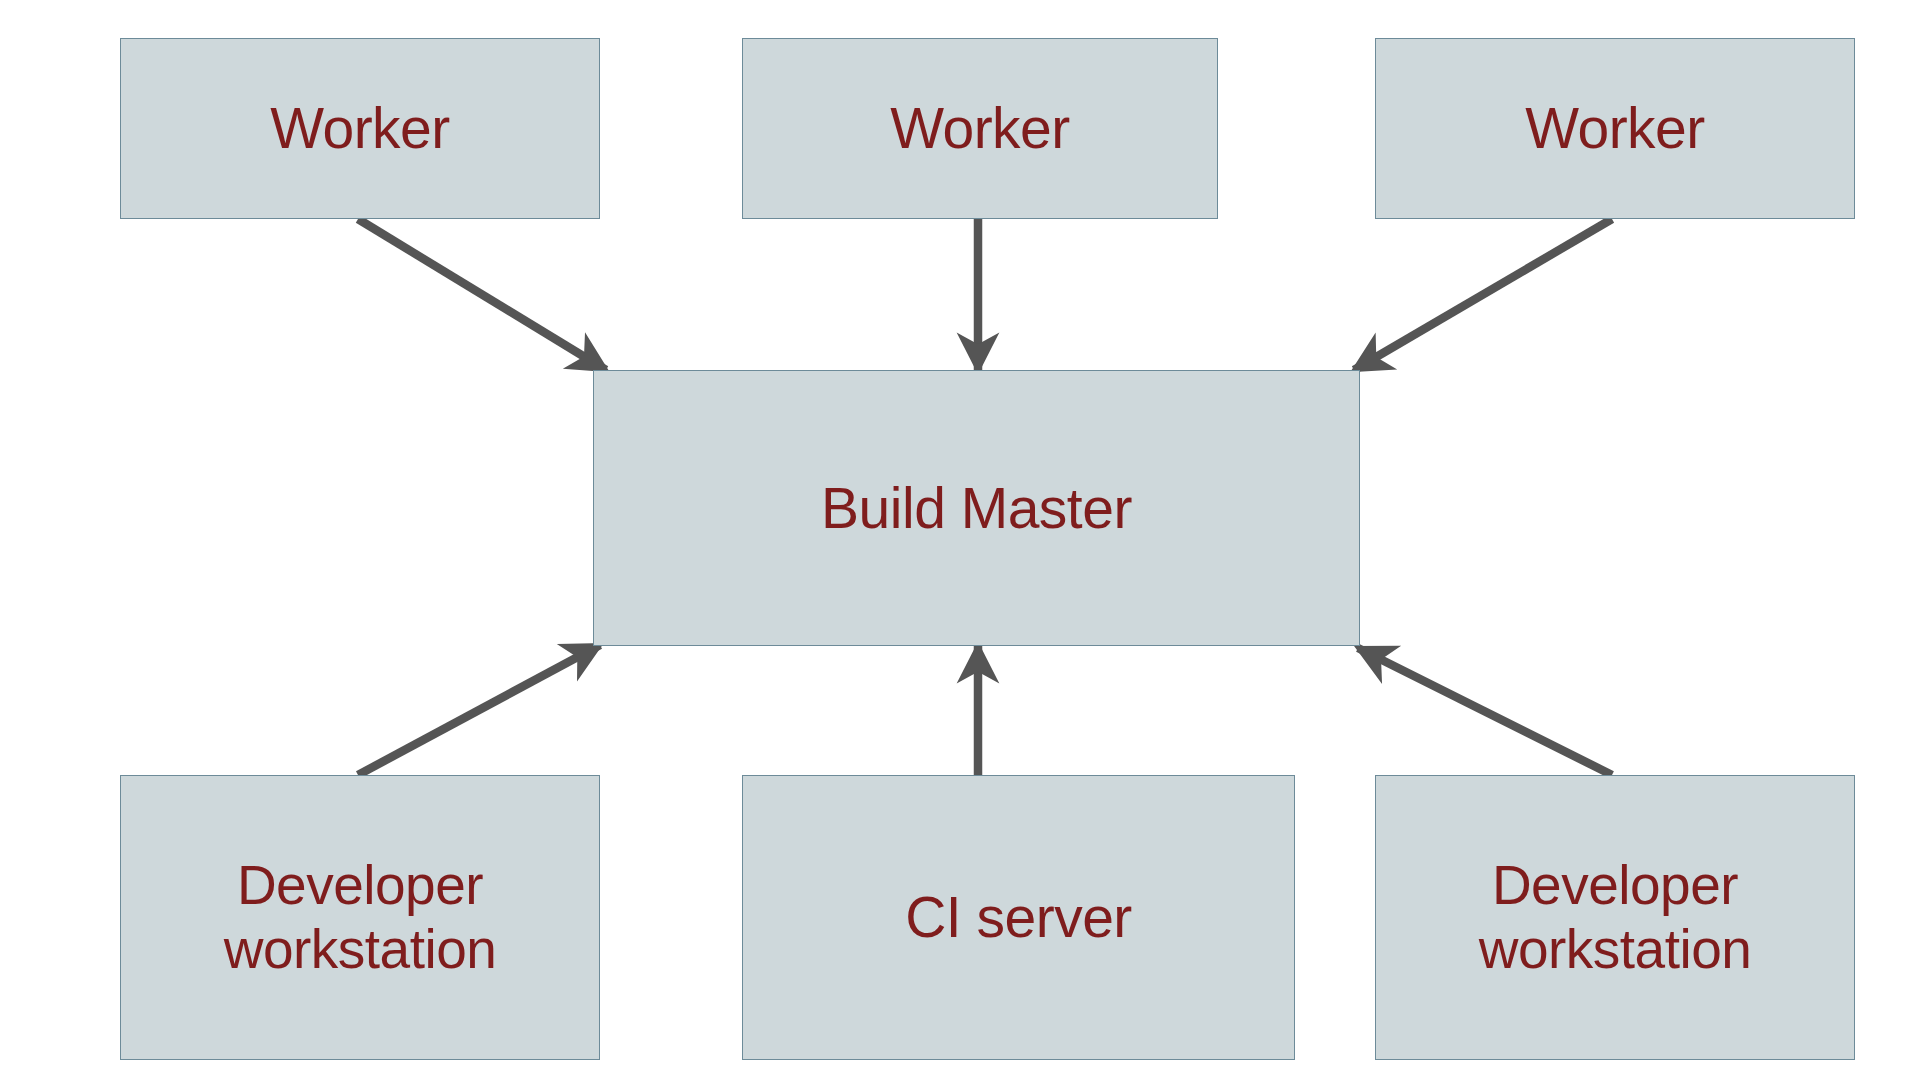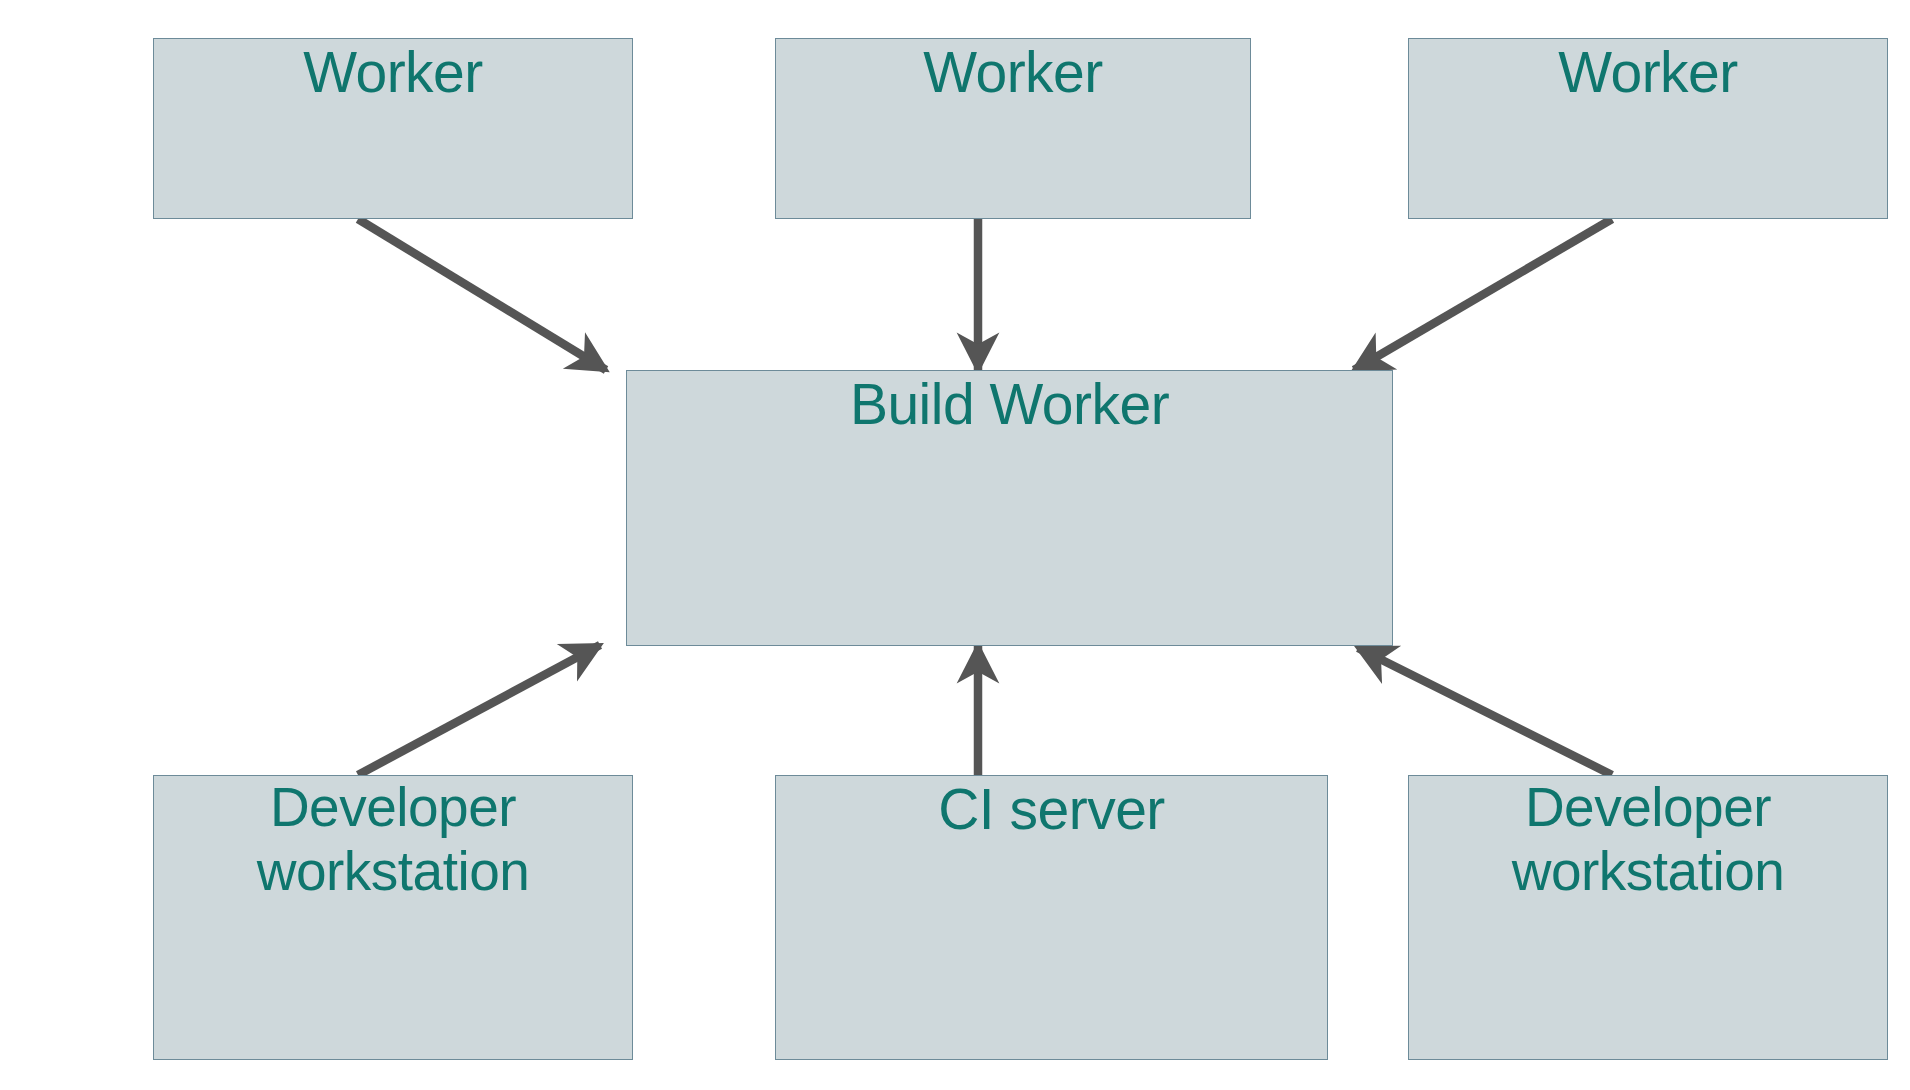--- a/index.html
+++ b/index.html
@@ -25,30 +25,29 @@
     width: 1910px;
     height: 1090px;
     pointer-events: none;
   }
   .node {
     position: absolute;
     box-sizing: border-box;
     background: #ced8db;
     border: 1.6px solid #6d8b99;
     display: flex;
-    align-items: flex-start;
+    align-items: center;
     justify-content: center;
     text-align: center;
-    color: #0f766e;
+    color: #7f1d1d;
     font-family: "Liberation Sans", sans-serif;
     font-weight: 400;
     letter-spacing: -0.5px;
     line-height: 1.16;
     z-index: 2;
-    margin-left: 33px;
   }
   .node-label {
     display: block;
     white-space: pre-line;
     padding: 0 10px;
   }
 
   
   #node-worker-1 { left: 120px;  top: 38px;  width: 480px; height: 181px; font-size: 57px; }
   #node-worker-2 { left: 742px;  top: 38px;  width: 476px; height: 181px; font-size: 57px; }
@@ -95,21 +94,21 @@
 
   <div class="node" id="node-worker-2">
     <span class="node-label">Worker</span>
   </div>
 
   <div class="node" id="node-worker-3">
     <span class="node-label">Worker</span>
   </div>
 
   <div class="node" id="node-build-master">
-    <span class="node-label">Build Worker</span>
+    <span class="node-label">Build Master</span>
   </div>
 
   <div class="node" id="node-dev-ws-1">
     <span class="node-label">Developer
 workstation</span>
   </div>
 
   <div class="node" id="node-ci-server">
     <span class="node-label">CI server</span>
   </div>

